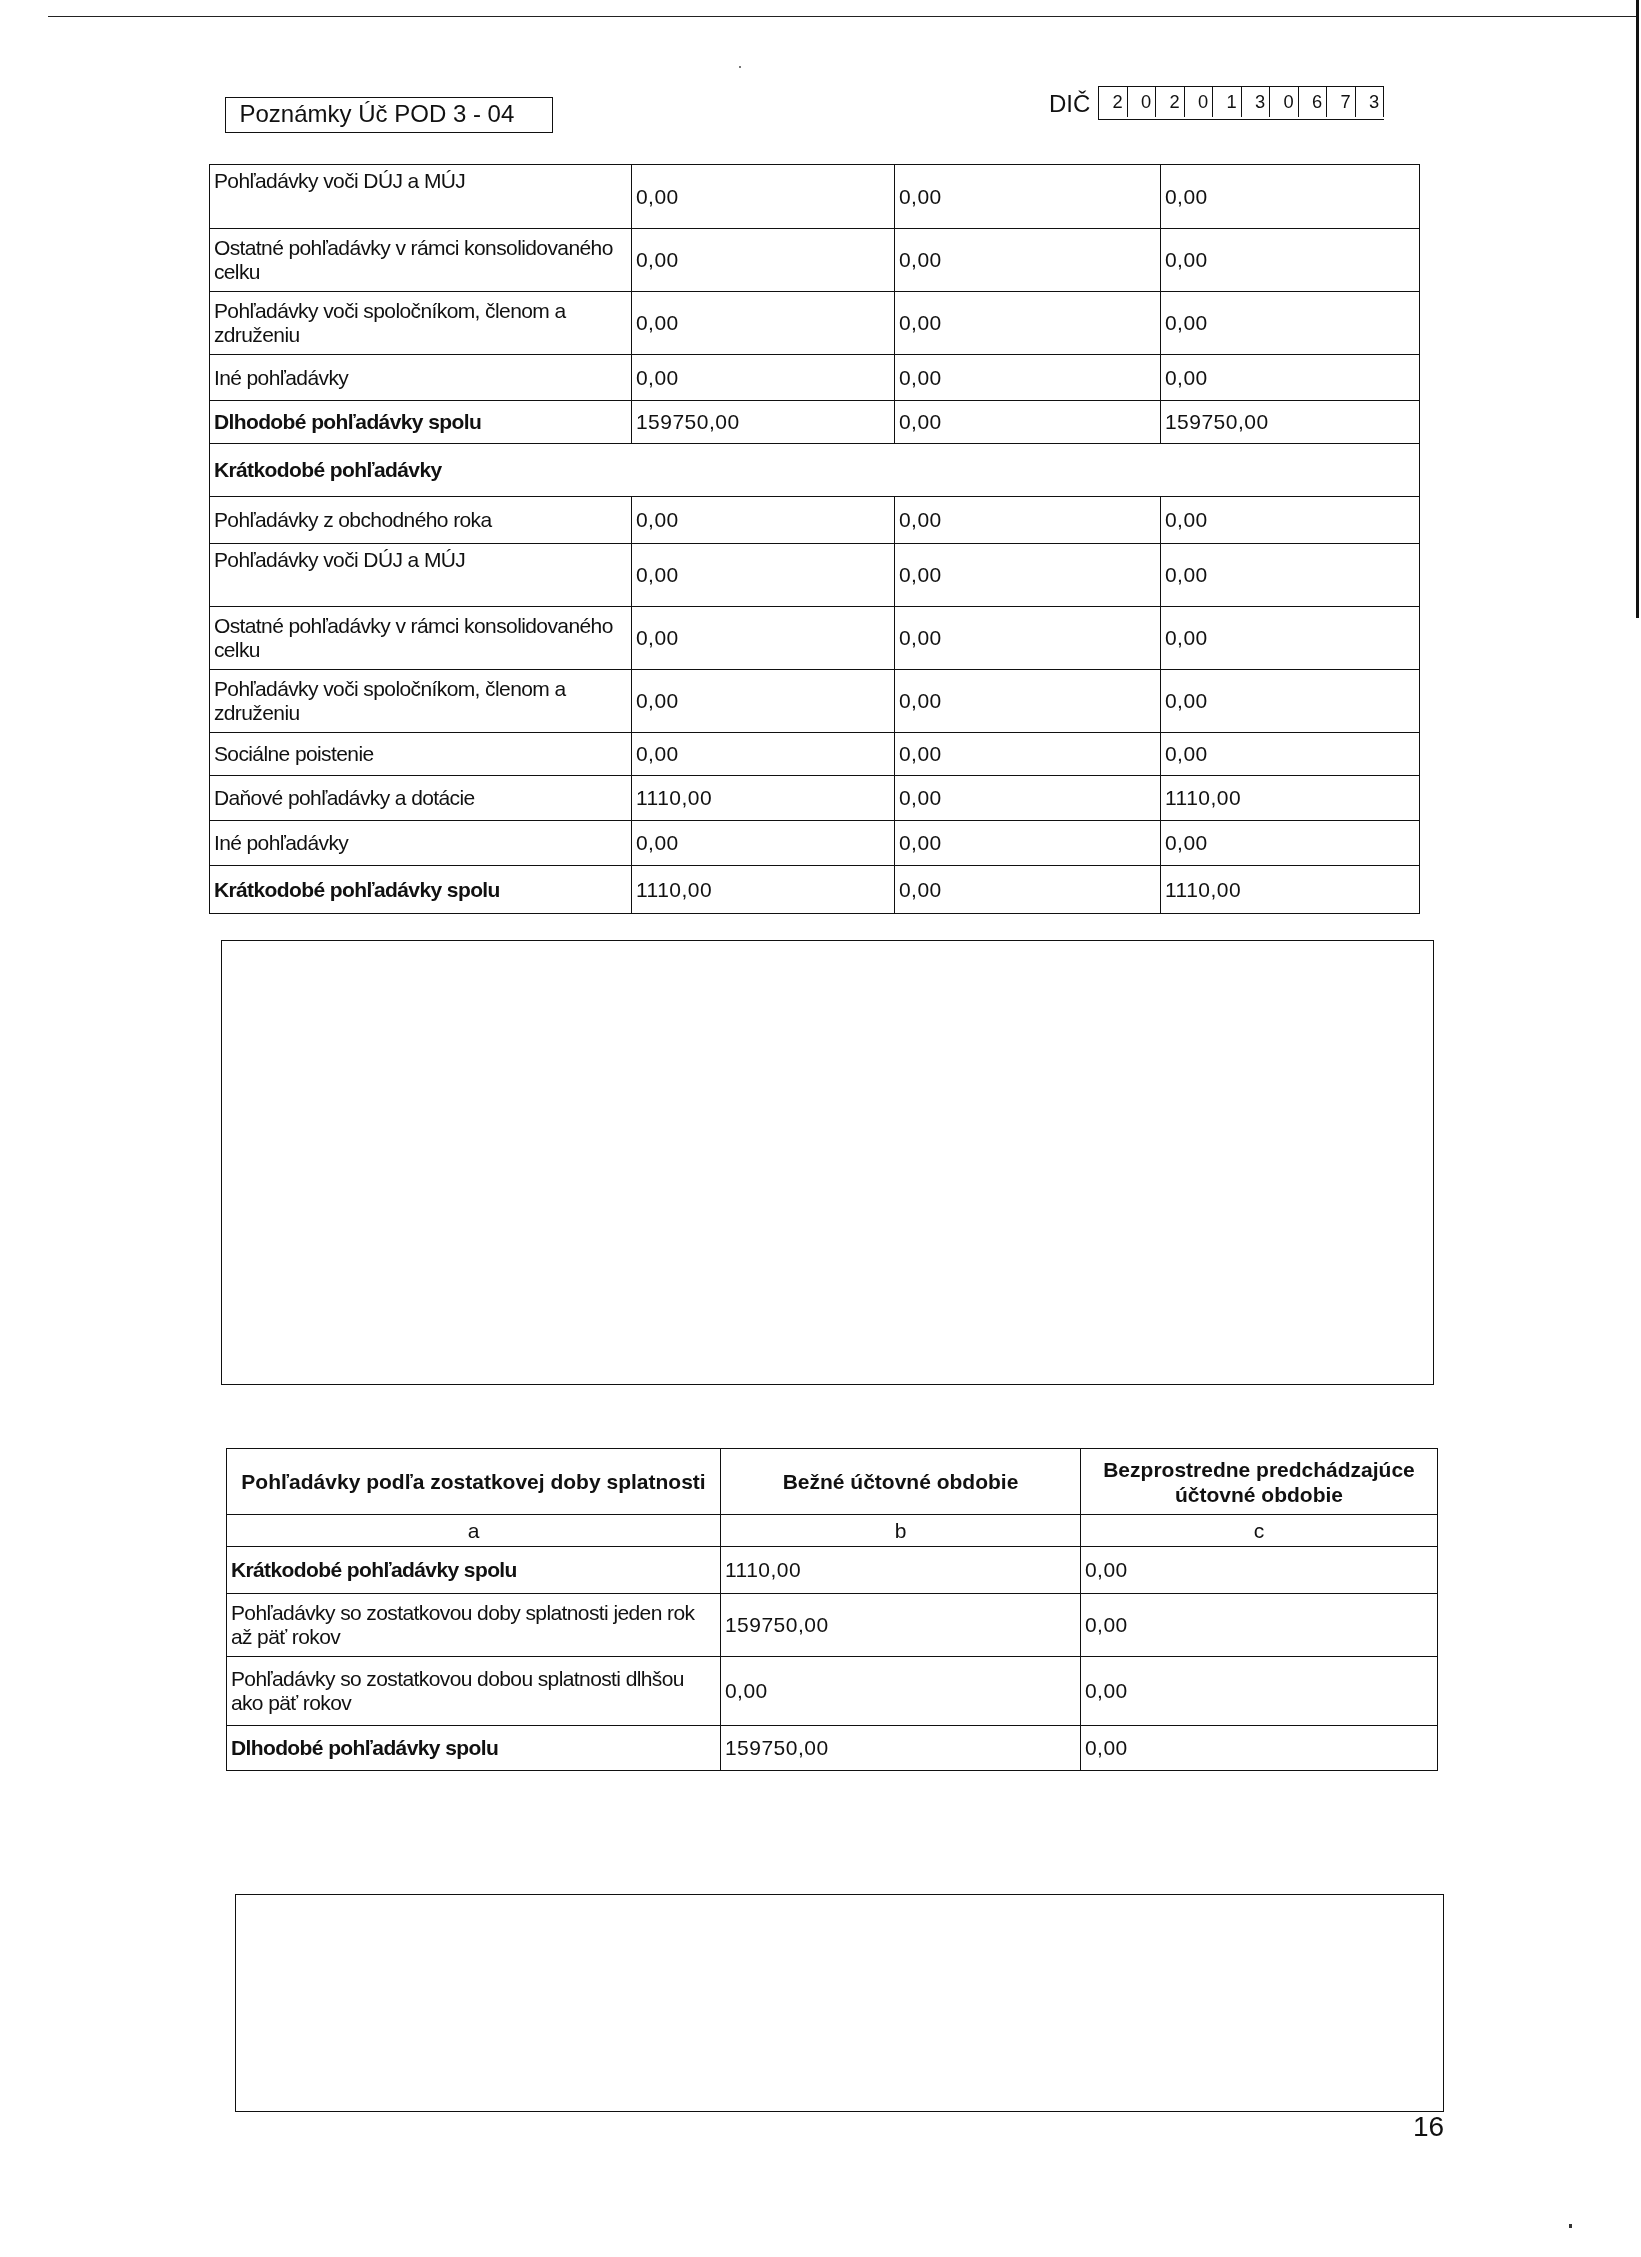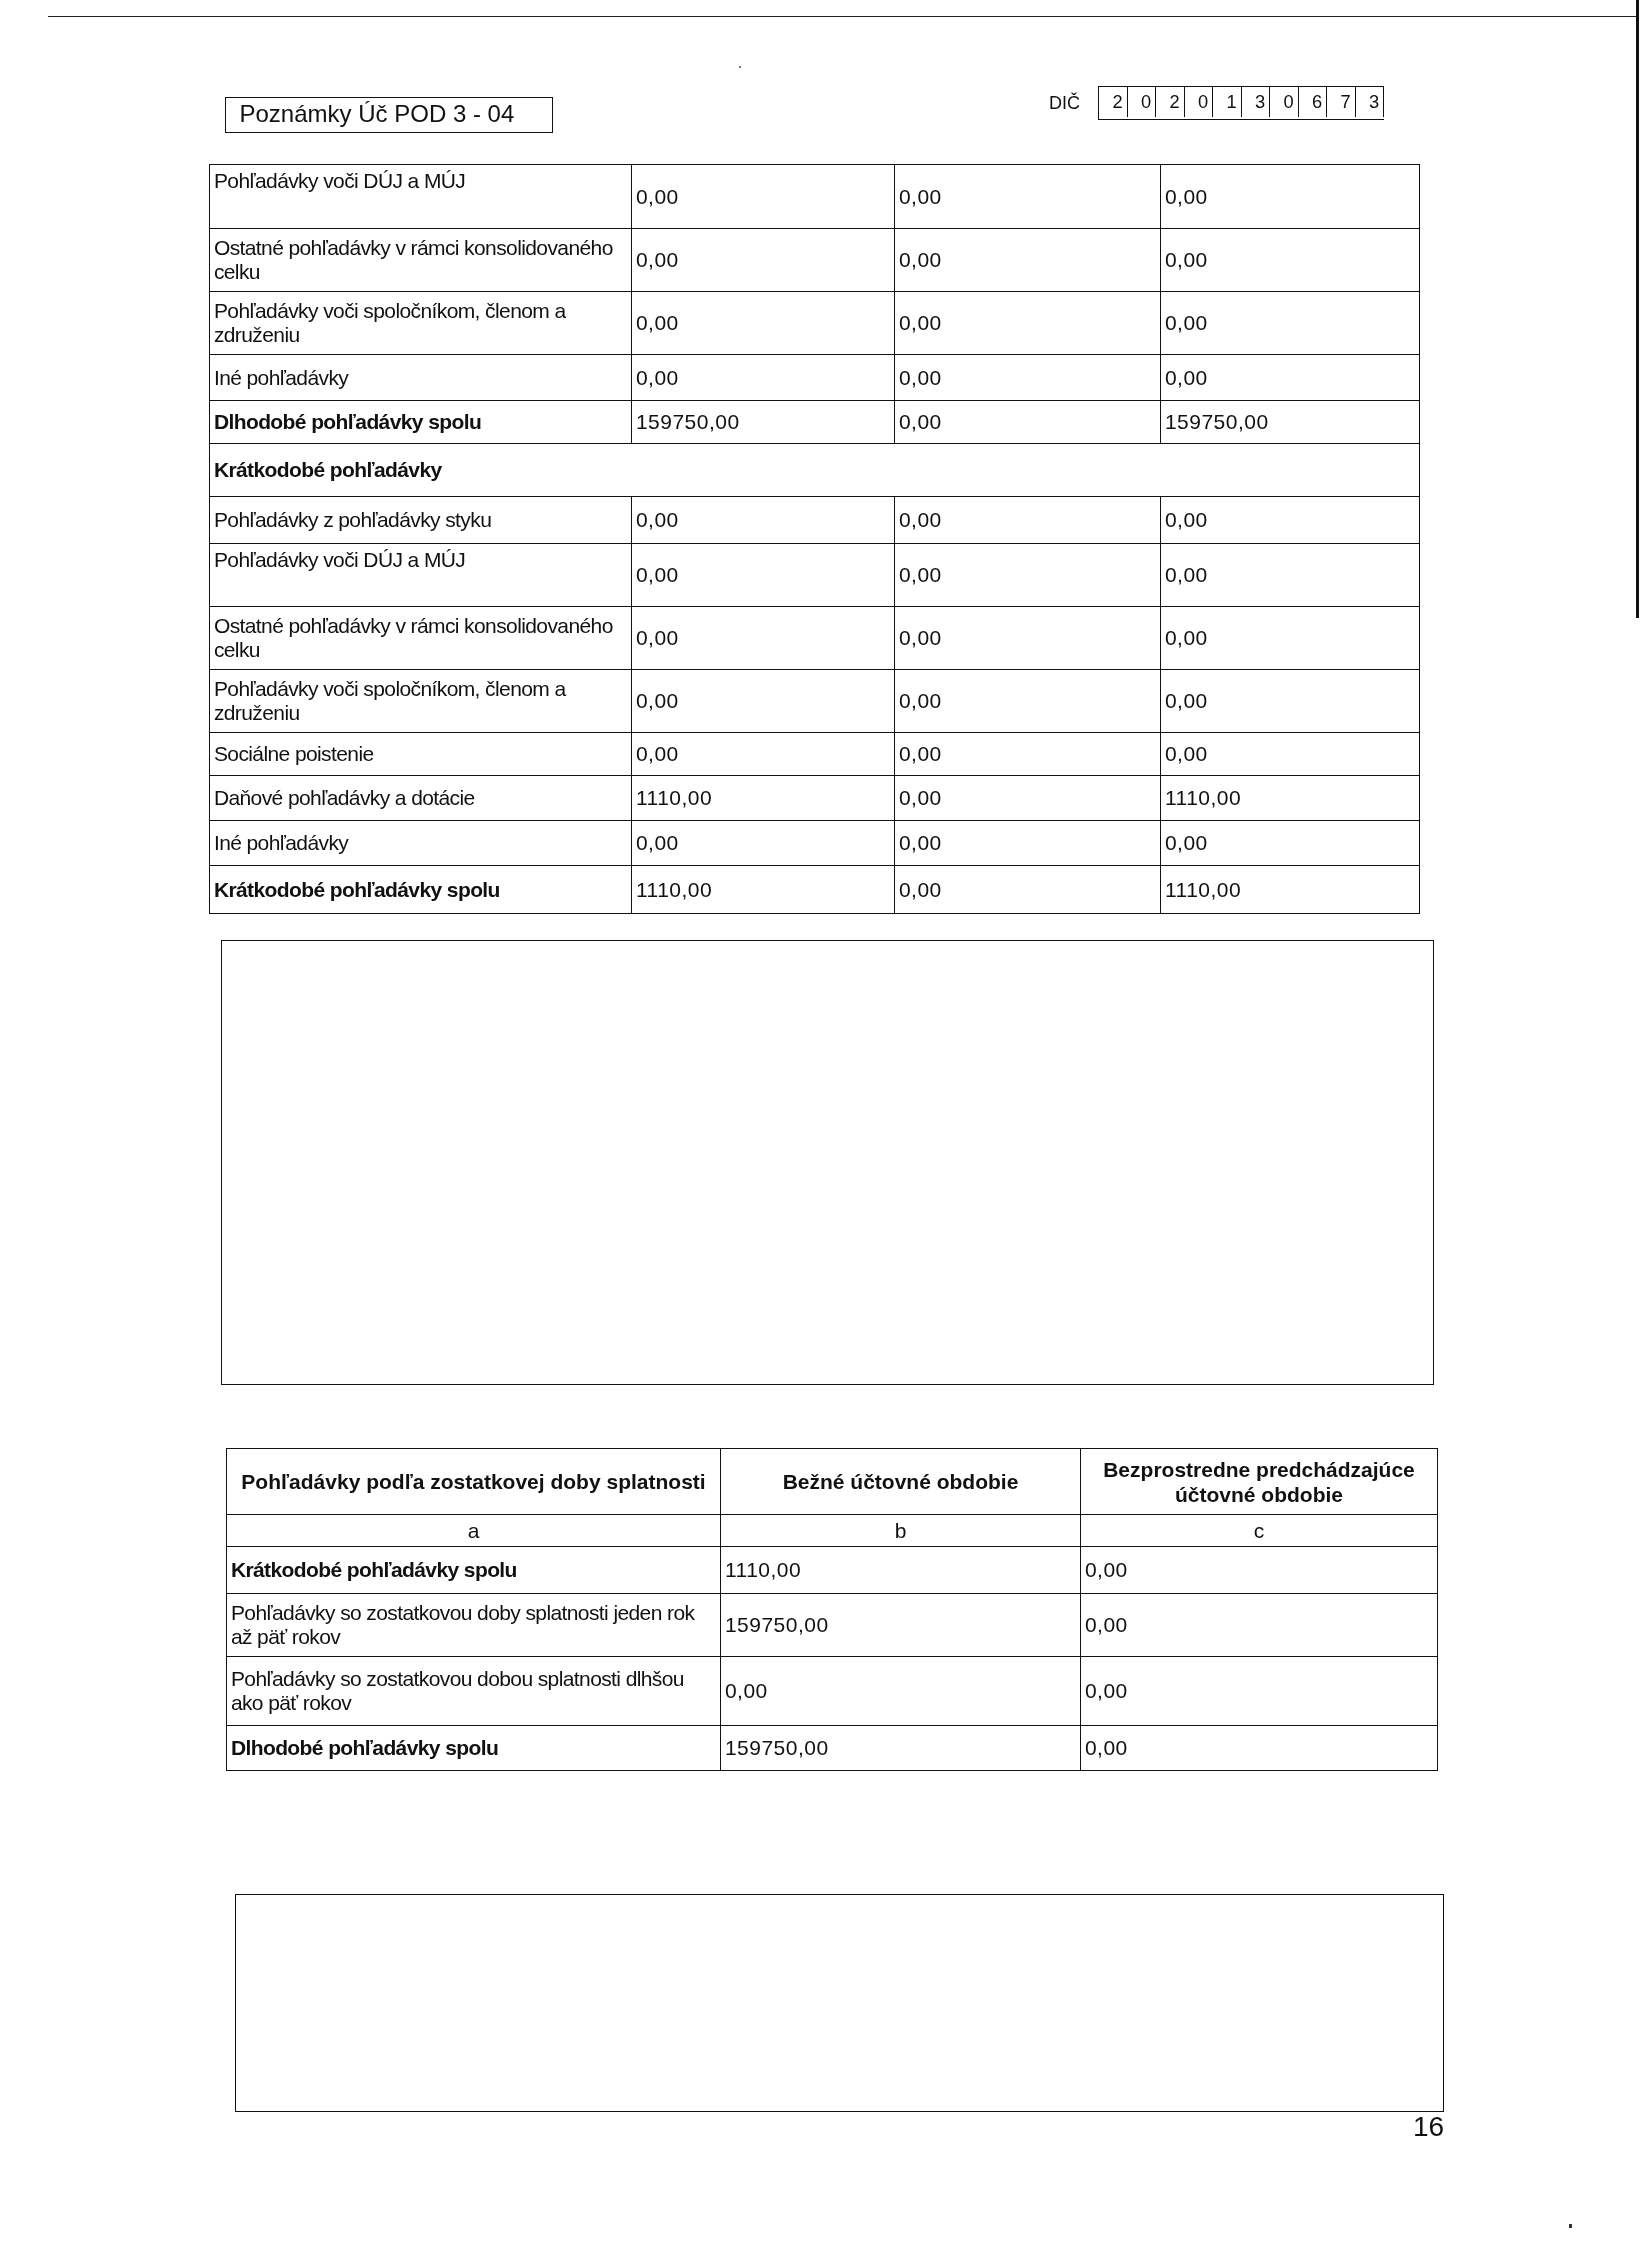--- a/index.html
+++ b/index.html
@@ -4,21 +4,21 @@
 <style>
   html, body { margin: 0; padding: 0; background: #ffffff; }
   body { width: 1641px; height: 2257px; position: relative; overflow: hidden;
          font-family: "Liberation Sans", "DejaVu Sans", sans-serif; color: #111; }
   .abs { position: absolute; box-sizing: border-box; }
   .scan-top { left: 48px; top: 16.4px; width: 1590px; height: 0; border-top: 1.9px solid #222; }
   .scan-right { left: 1636px; top: 0; width: 2.9px; height: 618px; background: #111; }
 
   .doc-title-box { left: 225px; top: 97px; width: 328px; height: 36px; border: 1.9px solid #111;
                    font-size: 24px; line-height: 32px; padding-left: 13.5px; }
-  .dic-label { left: 1049px; top: 89px; font-size: 18px; line-height: 29px; }
+  .dic-label { left: 1049px; top: 89px; font-size: 24px; line-height: 29px; }
   .dic-boxes { left: 1098px; top: 86px; height: 34px; display: flex; border: 1.9px solid #111; border-right: none; }
   .dic-box { width: 28.5px; height: 30px; border-right: 1.9px solid #111; box-sizing: border-box;
              font-size: 18.3px; text-align: right; padding-right: 3.9px; line-height: 30px; }
 
   table.grid { border-collapse: collapse; position: absolute; table-layout: fixed; }
   table.grid td { border: 1.9px solid #111; padding: 0 3.9px; font-size: 21px; vertical-align: middle;
                   line-height: 24px; overflow: hidden; }
   table.grid td.label { text-align: left; font-stretch: condensed; letter-spacing: -0.6px; }
   table.grid td.num { text-align: left; vertical-align: middle; letter-spacing: 0.5px; }
   table.grid td.bold { font-weight: bold; }
@@ -87,21 +87,21 @@
   <tr style="height:43px">
     <td class="label bold">Dlhodobé pohľadávky spolu</td>
     <td class="num">159750,00</td>
     <td class="num">0,00</td>
     <td class="num">159750,00</td>
   </tr>
   <tr class="section" style="height:53px">
     <td class="label bold" colspan="4">Krátkodobé pohľadávky</td>
   </tr>
   <tr style="height:47px">
-    <td class="label">Pohľadávky z pohľadávky styku</td>
+    <td class="label">Pohľadávky z obchodného roka</td>
     <td class="num">0,00</td>
     <td class="num">0,00</td>
     <td class="num">0,00</td>
   </tr>
   <tr style="height:63px">
     <td class="label" style="vertical-align:top;padding-top:3.9px">Pohľadávky voči DÚJ a MÚJ</td>
     <td class="num">0,00</td>
     <td class="num">0,00</td>
     <td class="num">0,00</td>
   </tr>

